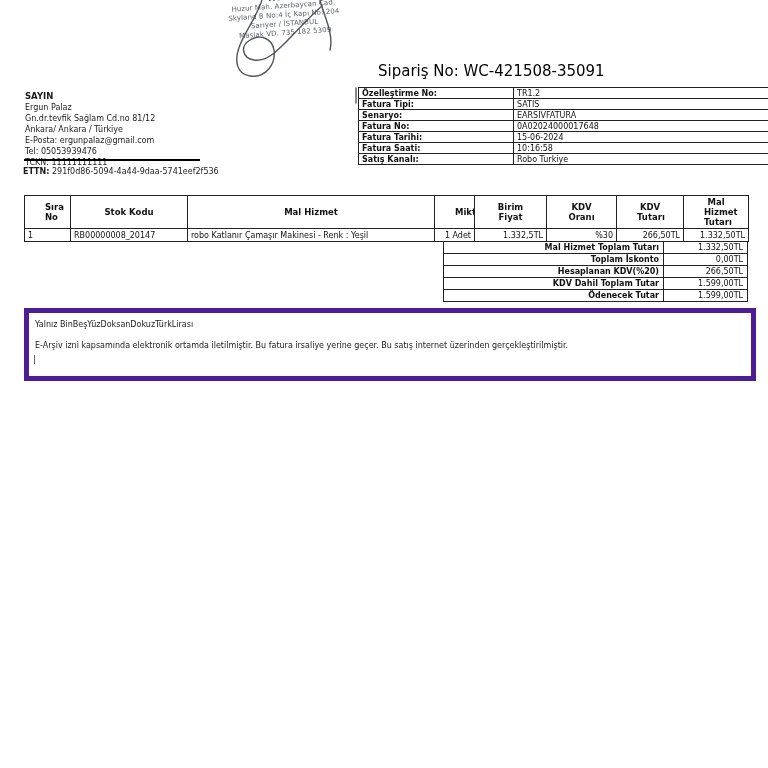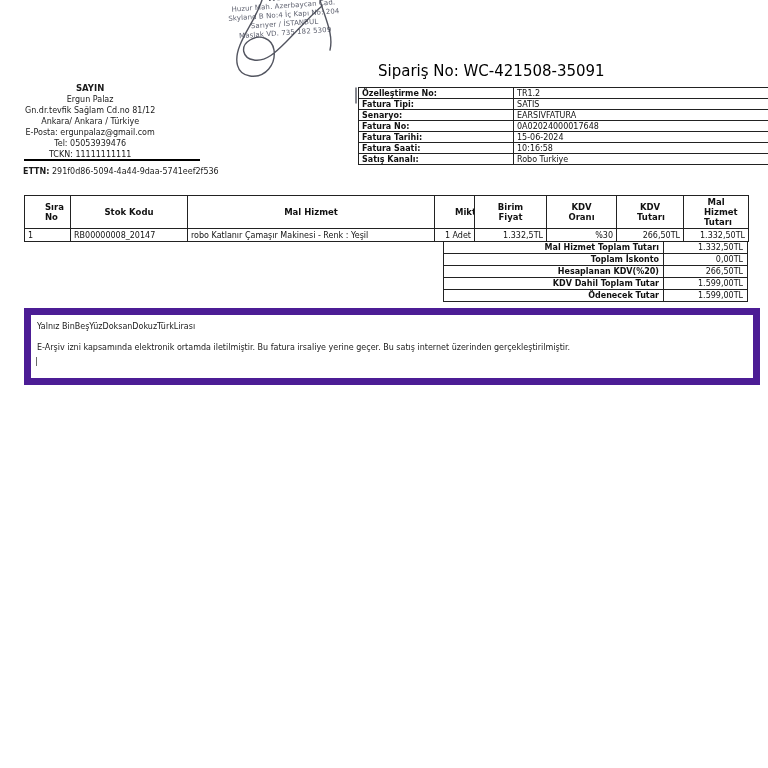--- a/index.html
+++ b/index.html
@@ -12,21 +12,21 @@
   .stamp{
     position:absolute;left:216px;top:-7px;width:136px;
     transform:rotate(-4deg);text-align:center;
     font-size:7px;line-height:9px;color:#5f6270;letter-spacing:.1px;
   }
   .stamp .stamp-head{font-weight:bold;font-size:9px;color:#3c3f4c;}
   .sig{position:absolute;left:222px;top:0;}
   
   .order-title{position:absolute;left:378px;top:62px;font-size:15px;font-weight:normal;color:#000;}
   
-  .buyer{position:absolute;left:25px;top:83px;font-size:8px;line-height:11px;color:#1a1a1a;text-align:center;}
+  .buyer{position:absolute;left:25px;top:91px;font-size:8px;line-height:11px;color:#1a1a1a;}
   .buyer .head{font-weight:bold;font-size:8.5px;}
   .buyer-sep{position:absolute;left:24px;top:159px;width:176px;height:2px;background:#000;}
   .ettn{
     position:absolute;left:25px;top:167px;width:186px;
     font-size:8px;line-height:10px;color:#1a1a1a;
     padding-left:28px;text-indent:-30px;word-break:break-all;
   }
   .ettn b{font-weight:bold;}
   
   table{border-collapse:collapse;table-layout:fixed;}
@@ -40,21 +40,21 @@
   .items td{height:12px;padding:0 3px;}
   .items td.num{text-align:right;}
   
   .totals{position:absolute;left:443px;top:241px;width:305px;font-size:8px;}
   .totals td{height:11px;padding:0 4px;}
   .totals td.l{width:211px;font-weight:bold;text-align:right;}
   .totals td.v{text-align:right;}
   
   .footer-box{
     position:absolute;left:24px;top:308px;width:722px;height:63px;
-    border:7px solid #4c1d95;font-size:8px;color:#1a1a1a;
+    border:5px solid #4c1d95;font-size:8px;color:#1a1a1a;
   }
   .fx-words{margin:7px 6px 0;}
   .fx-note{margin:12px 6px 5px;}
   .fx-return{border-top:1px solid #222;padding:2px 4px 0;font-size:7.6px;white-space:nowrap;overflow:hidden;}
   .fx-pipe{padding:0 4px;line-height:10px;}
 </style>
 </head>
 <body>
 
 <div class="page">

